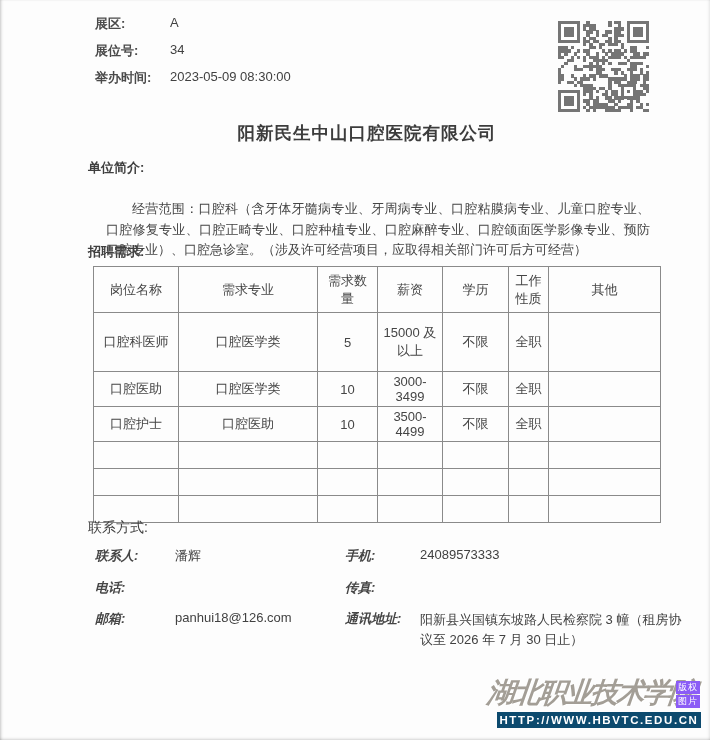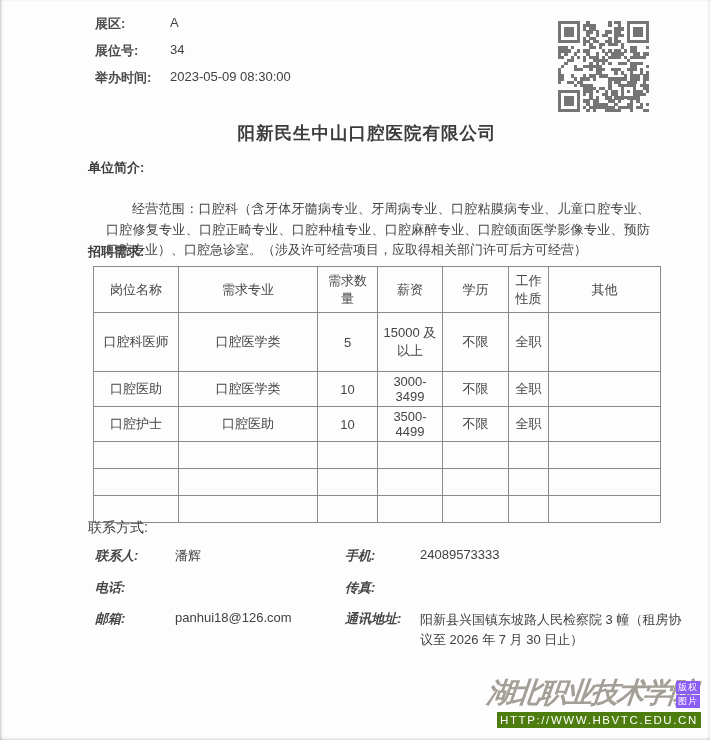--- a/index.html
+++ b/index.html
@@ -57,22 +57,22 @@
     font-style:italic;color:#a39e96;letter-spacing:-2px;transform:skewX(-6deg);
     text-shadow:1px 1px 0 #fff;white-space:nowrap;
   }
   .wm-badge{position:absolute;left:676px;top:681px;width:24px;}
   .wm-badge span{
     display:block;width:24px;height:13px;margin-bottom:1px;background:#8b5cf6;
     color:#fff;font-size:9px;line-height:13px;text-align:center;letter-spacing:1px;
   }
   .wm-bar{
     position:absolute;left:497px;top:712px;width:204px;height:16px;
-    background:#4d7c0f;color:#fff;font-size:11.5px;line-height:16px;
-    text-align:center;letter-spacing:1.6px;font-weight:normal;white-space:nowrap;
+    background:#0c4a6e;color:#fff;font-size:11.5px;line-height:16px;
+    text-align:center;letter-spacing:1.6px;font-weight:bold;white-space:nowrap;
   }
 </style>
 </head>
 <body>
 
 <div class="page">
 
   <div class="meta-row">
     <span>展区:</span>
     <span class="meta-value">A</span>

